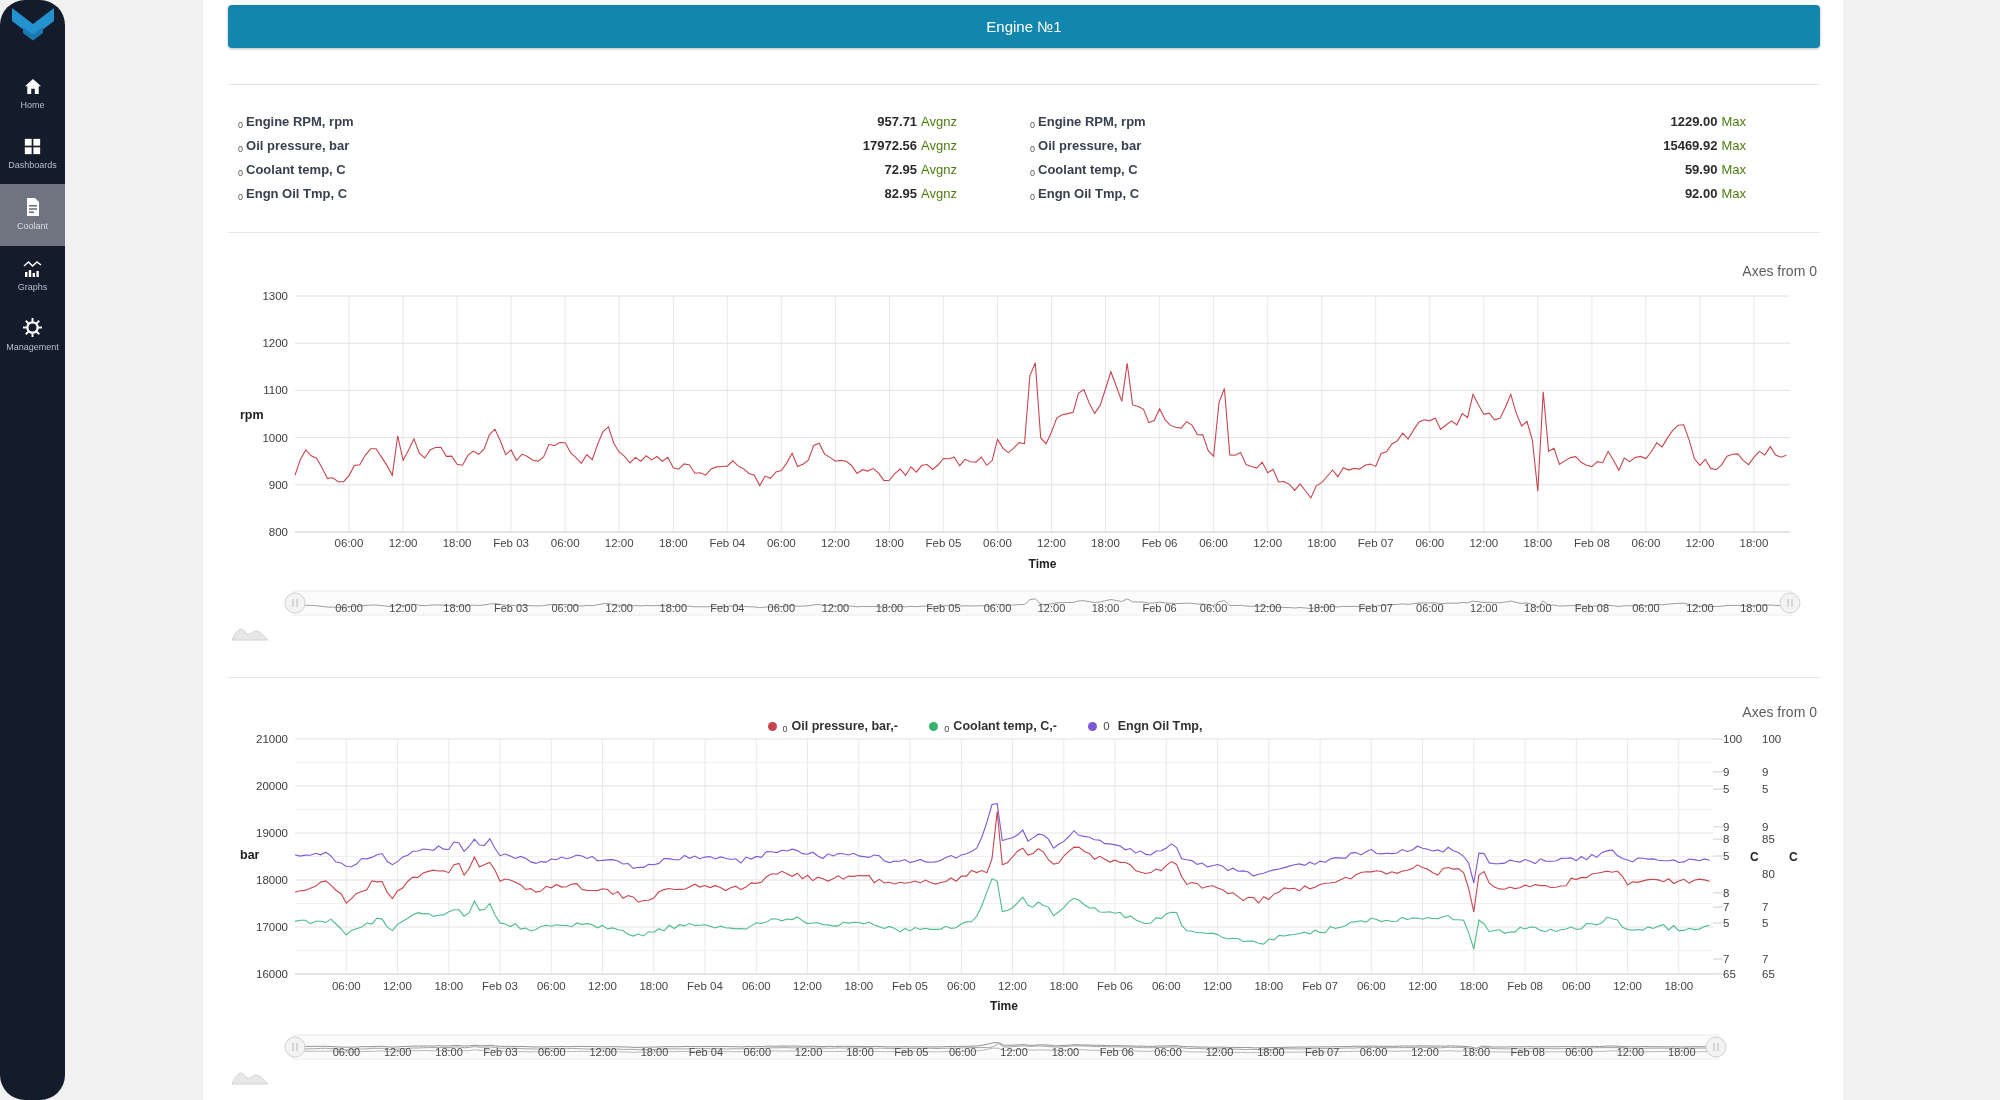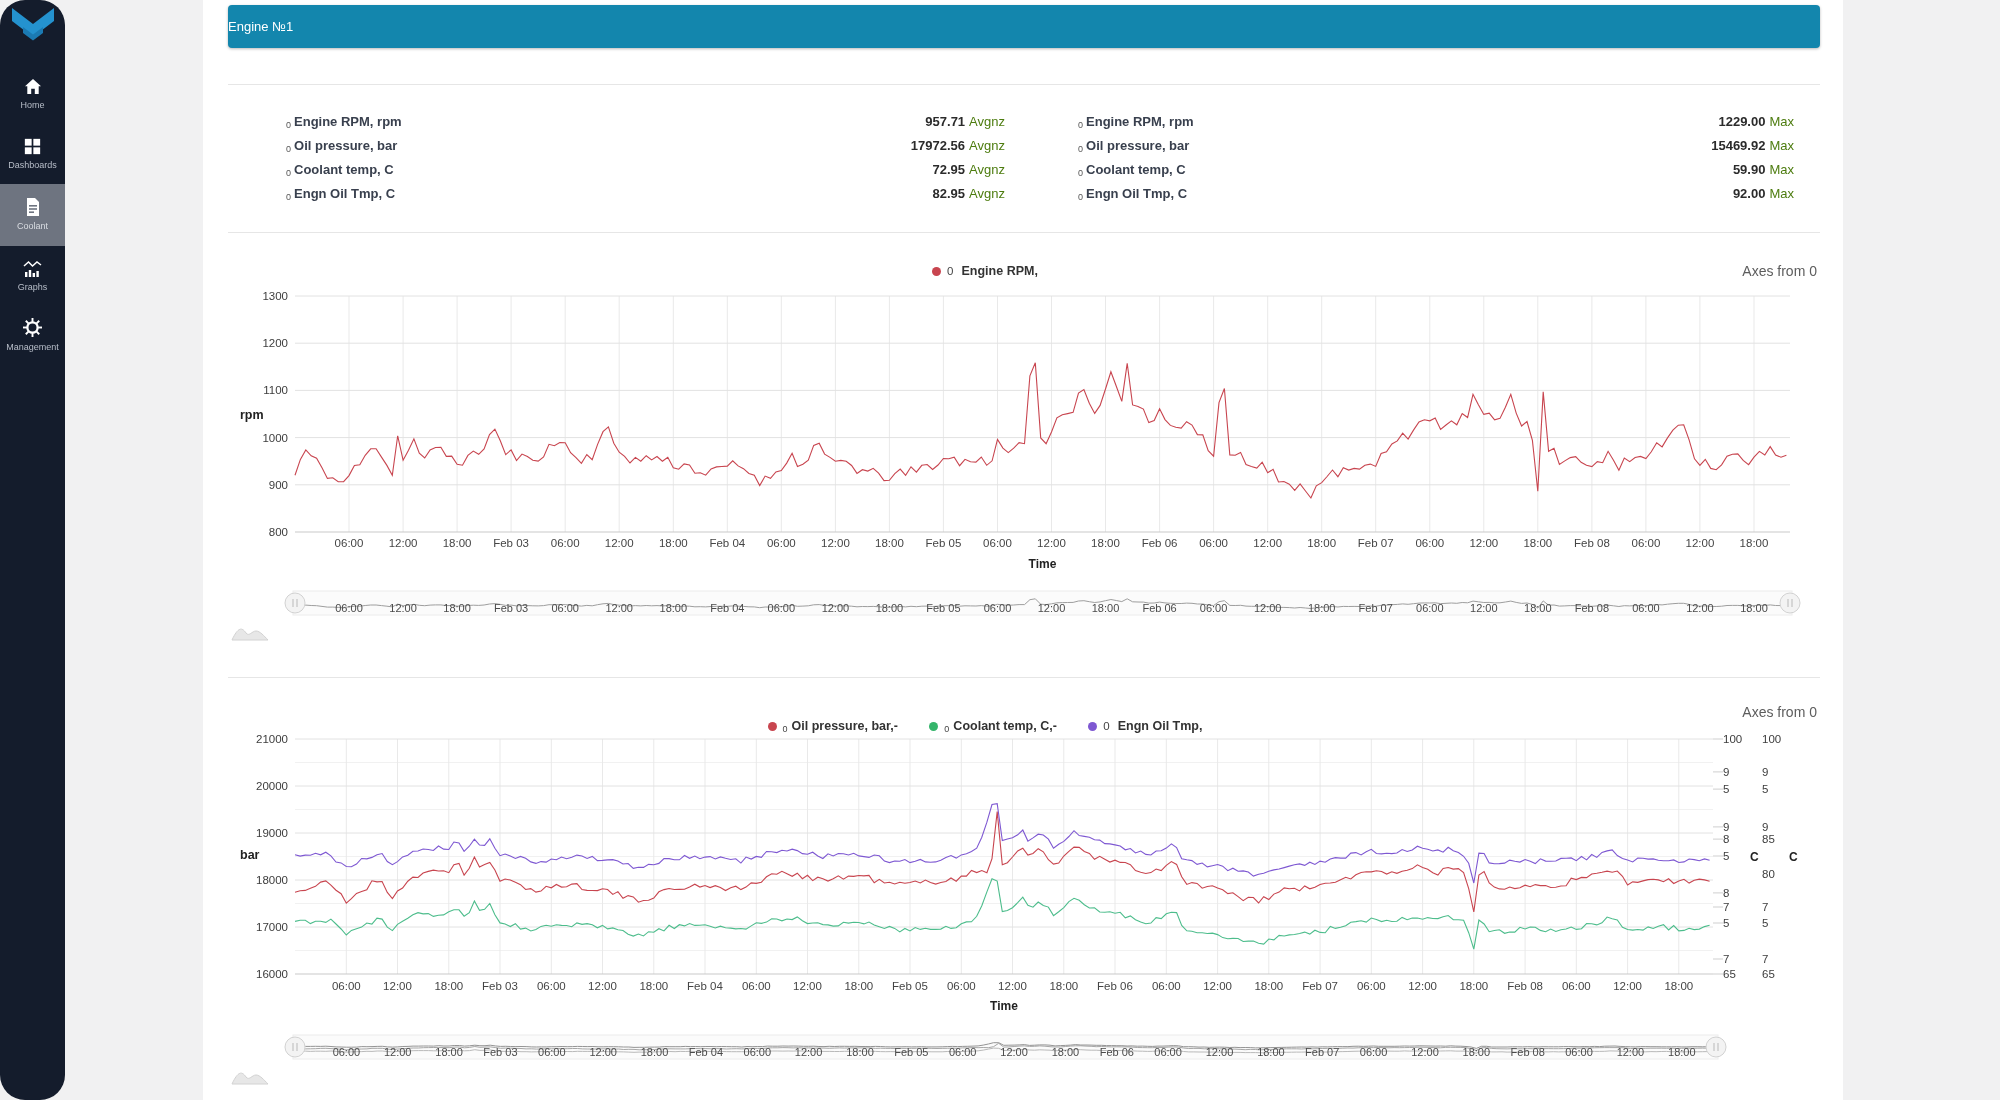--- a/index.html
+++ b/index.html
@@ -11,24 +11,24 @@
   .side-item{position:absolute;left:0;width:65px;text-align:center;color:#b8bec9;font-size:9px;cursor:pointer;}
   .side-item .lbl{display:block;margin-top:3px;}
   .side-item.active{background:#6e7480;color:#d9dce1;}
   .si-home{top:72px;height:50px;padding-top:6px;box-sizing:border-box;}
   .si-dash{top:132px;height:50px;padding-top:6px;box-sizing:border-box;}
   .si-rep{top:184px;height:62px;padding-top:14px;box-sizing:border-box;}
   .si-graph{top:254px;height:52px;padding-top:6px;box-sizing:border-box;}
   .si-mgmt{top:312px;height:54px;padding-top:6px;box-sizing:border-box;}
   
   .banner{position:absolute;left:228px;top:5px;width:1592px;height:43px;border-radius:4px;
-    color:#fff;font-size:13px;line-height:43px;box-shadow:0 1px 3px rgba(0,0,0,.28);}
+    color:#fff;font-size:15px;line-height:43px;text-align:center;box-shadow:0 1px 3px rgba(0,0,0,.28);}
   .hr{position:absolute;left:228px;width:1592px;height:1px;background:#e6e6e6;}
   
-  .srow{position:absolute;height:24px;line-height:24px;font-size:13px;color:#39404e;font-weight:bold;margin-left:48px;}
+  .srow{position:absolute;height:24px;line-height:24px;font-size:13px;color:#39404e;font-weight:bold;}
   .srow .sval{float:right;color:#2b2b2b;}
   .srow .ssuf{color:#4d7c0f;font-weight:normal;margin-left:4px;}
   .sub0{font-size:9px;color:#555;font-weight:normal;vertical-align:-2px;margin-right:3px;}
   .scol-l{left:238px;width:719px;}
   .scol-r{left:1030px;width:716px;}
   
   .legend{position:absolute;left:230px;width:1510px;text-align:center;font-size:12.5px;color:#333;height:20px;line-height:20px;}
   .litem{display:inline-block;margin:0 14px;font-weight:bold;cursor:pointer;}
   .dot{display:inline-block;width:9px;height:9px;border-radius:50%;vertical-align:-1px;margin-right:6px;}
   .lpre{font-weight:normal;color:#444;font-size:11.5px;margin-right:8px;}
@@ -137,25 +137,20 @@
   <div class="srow scol-r" style="top:158px;">
     <span><span class="sub0">0</span><span>Coolant temp, C</span></span>
     <span class="sval"><span>59.90</span><span class="ssuf">Max</span></span>
   </div>
   <div class="srow scol-r" style="top:182px;">
     <span><span class="sub0">0</span><span>Engn Oil Tmp, C</span></span>
     <span class="sval"><span>92.00</span><span class="ssuf">Max</span></span>
   </div>
   <div class="hr" style="top:232px;"></div>
 
-  <div class="legend" id="legend1" style="top:261px;">
-    <span class="litem">
-      <span class="dot" style="background: rgb(200, 69, 79);"></span><span class="lpre">0</span><span>Engine RPM,</span>
-    </span>
-  </div>
   <div class="axesnote" style="top:263px;">Axes from 0</div>
   <svg id="chart1" class="chartsvg" style="top:282px;" width="1580" height="296">
       <line x1="119.0" x2="119.0" y1="14" y2="250" stroke="#e9e9e9" stroke-width="1"></line>
       <text x="119.0" y="265" text-anchor="middle" fill="#454545" font-size="11.5">06:00</text>
       <line x1="173.1" x2="173.1" y1="14" y2="250" stroke="#e9e9e9" stroke-width="1"></line>
       <text x="173.1" y="265" text-anchor="middle" fill="#454545" font-size="11.5">12:00</text>
       <line x1="227.1" x2="227.1" y1="14" y2="250" stroke="#e9e9e9" stroke-width="1"></line>
       <text x="227.1" y="265" text-anchor="middle" fill="#454545" font-size="11.5">18:00</text>
       <line x1="281.1" x2="281.1" y1="14" y2="250" stroke="#e9e9e9" stroke-width="1"></line>
       <text x="281.1" y="265" text-anchor="middle" fill="#454545" font-size="11.5">Feb 03</text>

